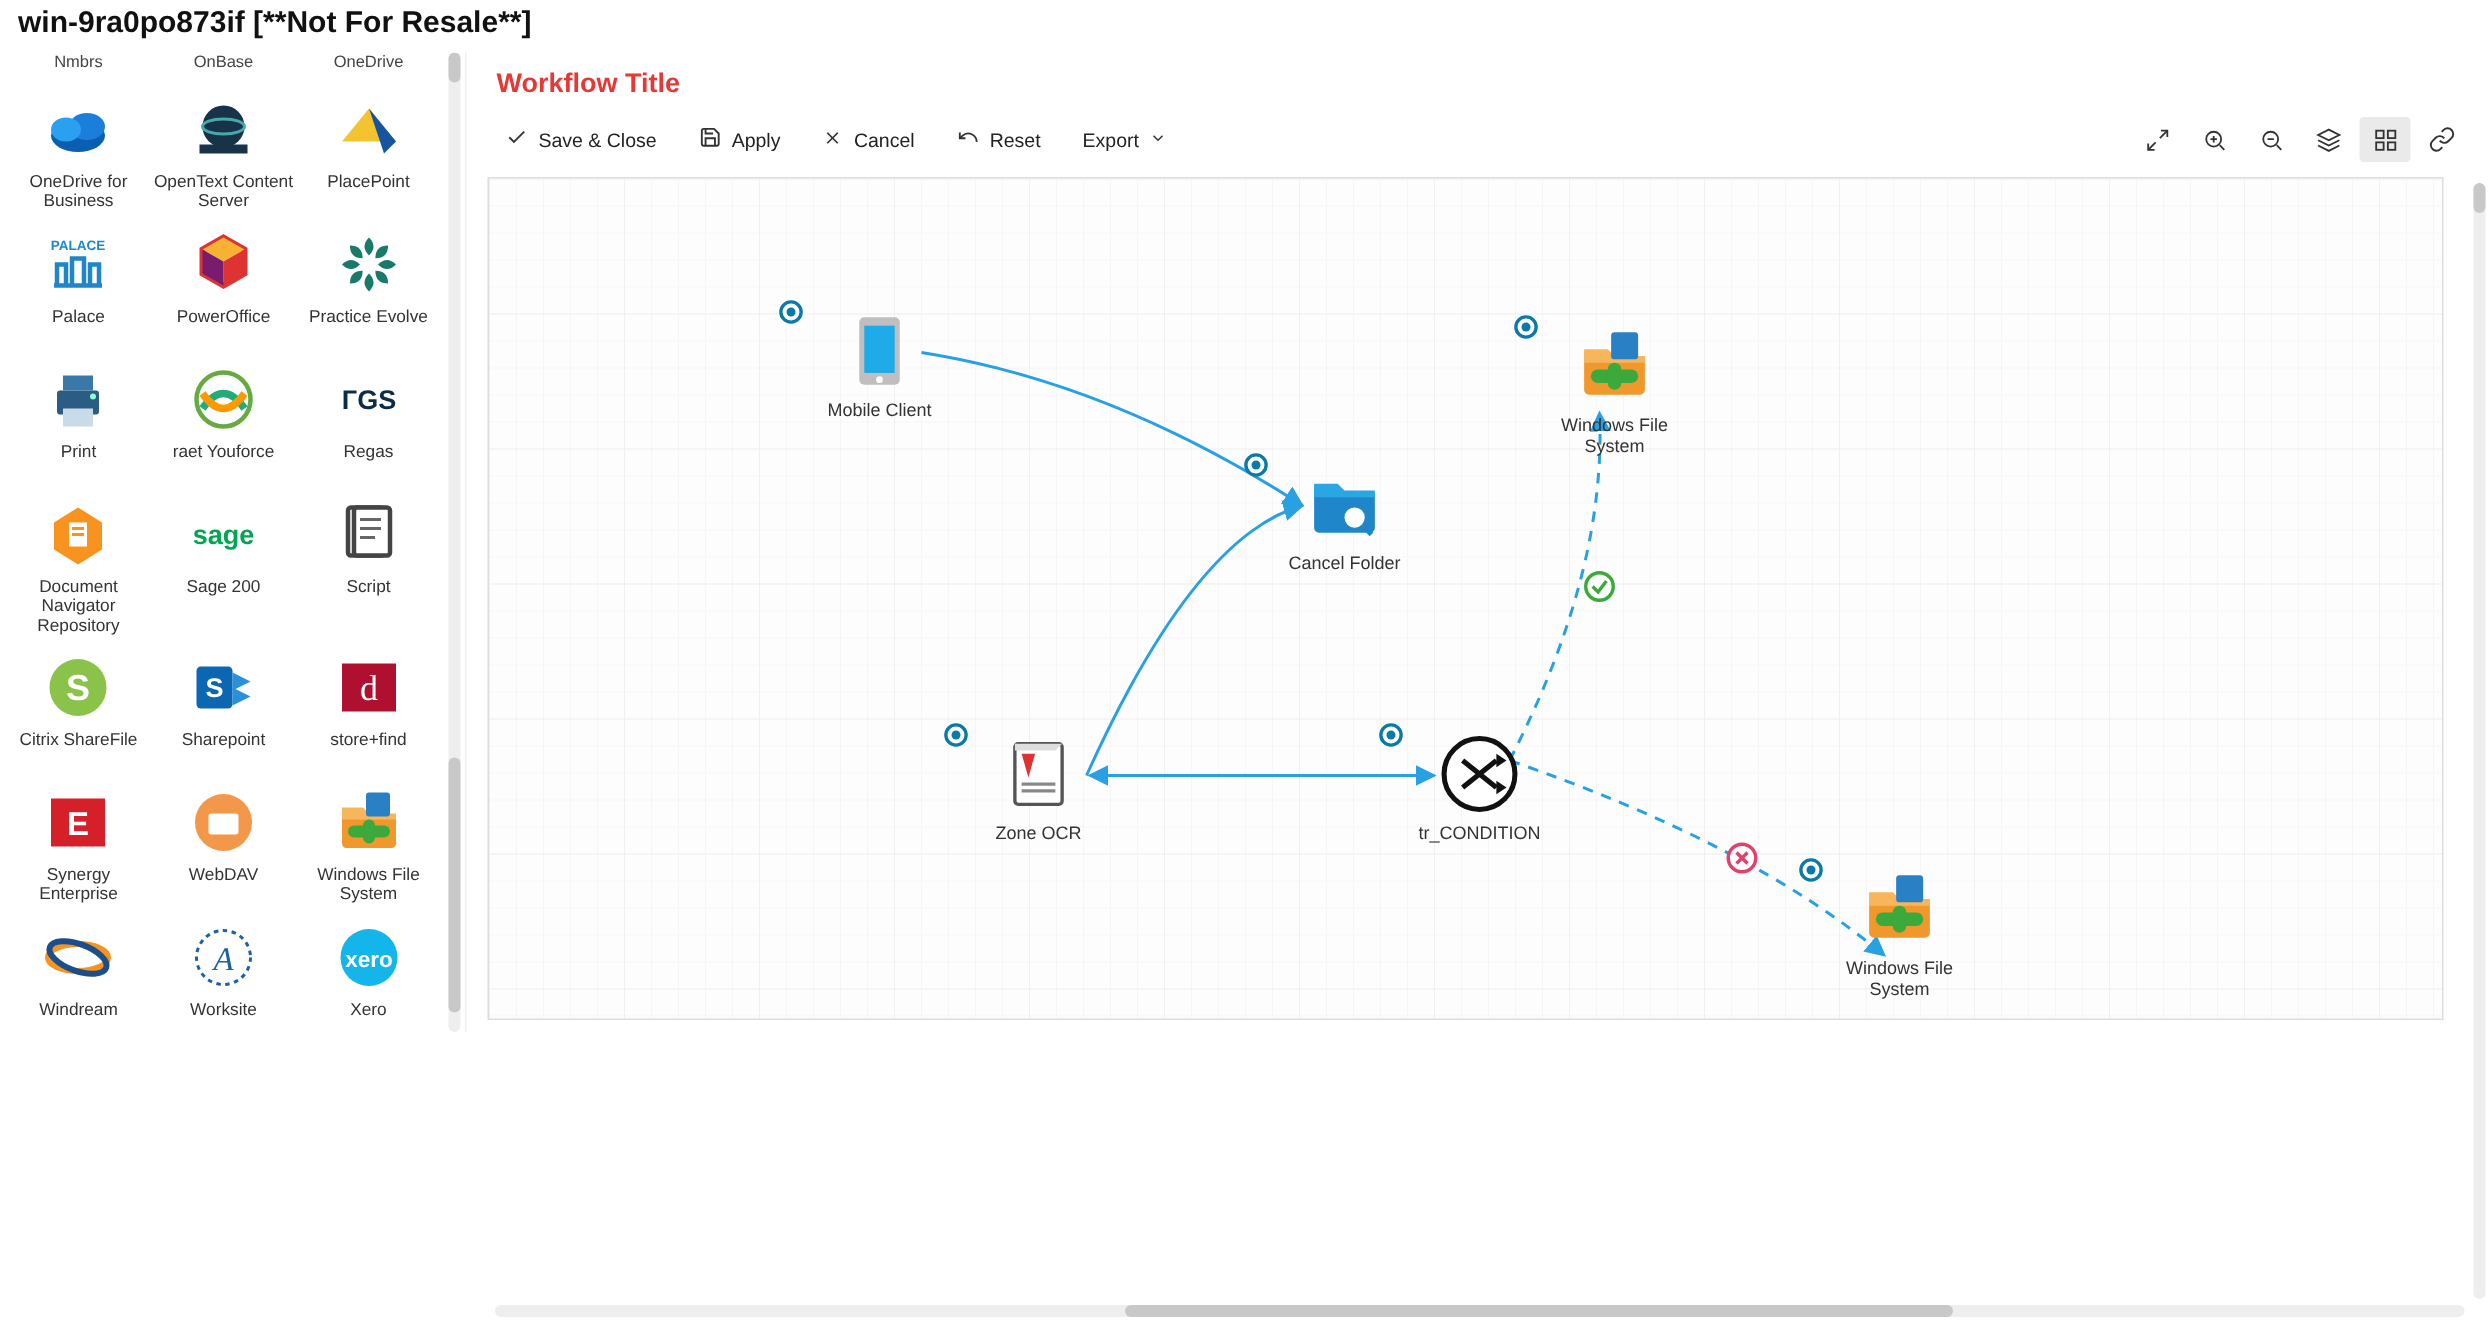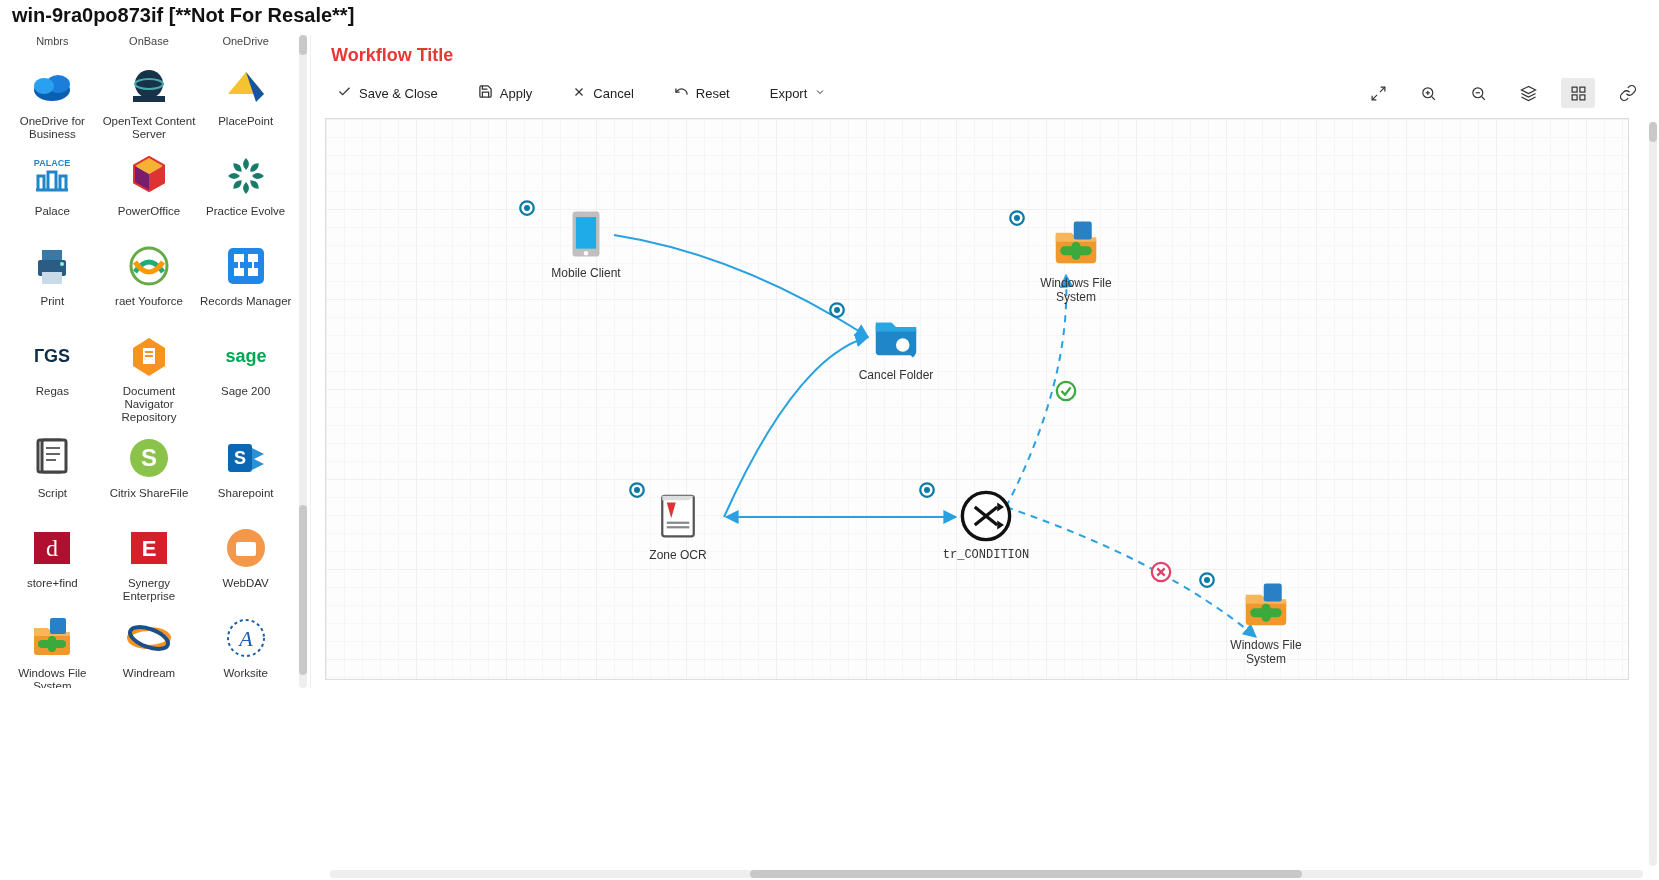--- a/index.html
+++ b/index.html
@@ -106,21 +106,21 @@
   }
   .wf-title {
     color: #e53935;
     font-size: 18px;
     font-weight: 600;
   }
   .toolbar {
     display: flex;
     align-items: center;
     padding: 8px 14px 10px 14px;
-    gap: 16px;
+    gap: 4px;
   }
   .tb-btn {
     display: inline-flex;
     align-items: center;
     gap: 7px;
     padding: 6px 12px;
     border-radius: 3px;
     cursor: pointer;
     color: #222;
   }
@@ -277,28 +277,20 @@
     </div>
     <div class="pal-label">Print</div>
             </div>
             <div class="pal-item">
     <div class="pal-icon">
       <svg width="48" height="48">
                   <use href="#icon-raet"></use>
                 </svg>
     </div>
     <div class="pal-label">raet Youforce</div>
-            </div>
-            <div class="pal-item">
-    <div class="pal-icon">
-      <svg width="48" height="48">
-                  <use href="#icon-records-manager"></use>
-                </svg>
-    </div>
-    <div class="pal-label">Records Manager</div>
             </div>
             <div class="pal-item">
     <div class="pal-icon">
       <svg width="48" height="48">
                   <use href="#icon-regas"></use>
                 </svg>
     </div>
     <div class="pal-label">Regas</div>
             </div>
             <div class="pal-item">
@@ -554,32 +546,32 @@
     <div class="node-img">
       <svg width="54" height="54">
                   <use href="#icon-win-fs"></use>
                 </svg>
     </div>
     <div class="node-label">Windows File System</div>
             </div>
             <div class="handle" style="left: 682px; top: 90px;"><svg width="18" height="18">
                 <use href="#sym-handle"></use>
               </svg></div>
-            <div class="node" style="left: 302px; top: 370px;">
+            <div class="node" style="left: 316px; top: 370px;">
     <div class="node-img">
       <svg width="54" height="54">
                   <use href="#icon-zone-ocr"></use>
                 </svg>
     </div>
     <div class="node-label">Zone OCR</div>
             </div>
             <div class="handle" style="left: 302px; top: 362px;"><svg width="18" height="18">
                 <use href="#sym-handle"></use>
               </svg></div>
-            <div class="node" style="left: 610px; top: 370px; font-family: Liberation Mono, monospace;">
+            <div class="node" style="left: 610px; top: 370px;">
     <div class="node-img">
       <svg width="54" height="54">
                   <use href="#icon-condition"></use>
                 </svg>
     </div>
     <div class="node-label">tr_CONDITION</div>
             </div>
             <div class="handle" style="left: 592px; top: 362px;"><svg width="18" height="18">
                 <use href="#sym-handle"></use>
               </svg></div>

